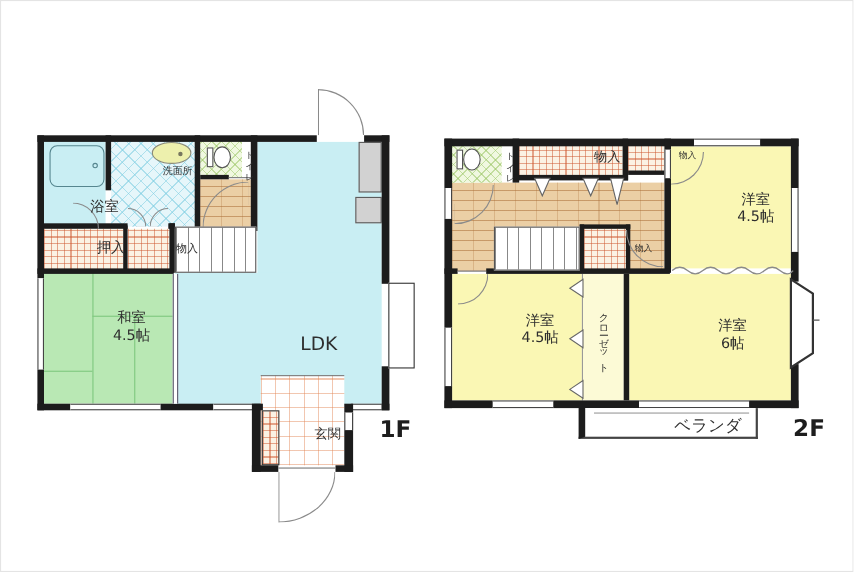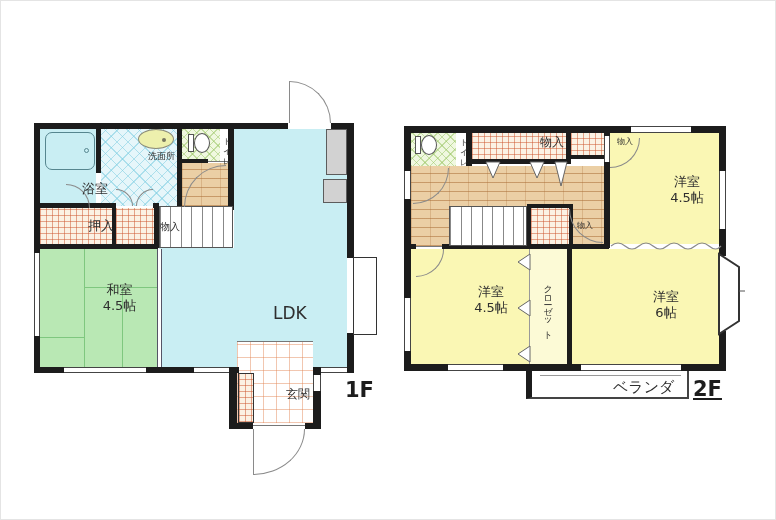--- a/index.html
+++ b/index.html
@@ -304,15 +304,15 @@
     </div>
   <div class="lbl" style="left:599px;top:288px;width:90px;font-size:13px;">
     <span>洋室</span>
     <span>6帖</span>
     </div>
   <div class="vlbl" style="left:540px;top:260px;height:92px;font-size:9px;">
     <span>クローゼット</span></div>
   <div class="lbl" style="left:570px;top:377px;width:70px;font-size:15px;">
     <span>ベランダ</span>
     </div>
-  <div class="floor-tag" style="left:692px;top:376px;text-decoration:underline;">2F</div>
+  <div class="floor-tag" style="left:720px;top:376px;">2F</div>
 
 </div>
 
 </body></html>

